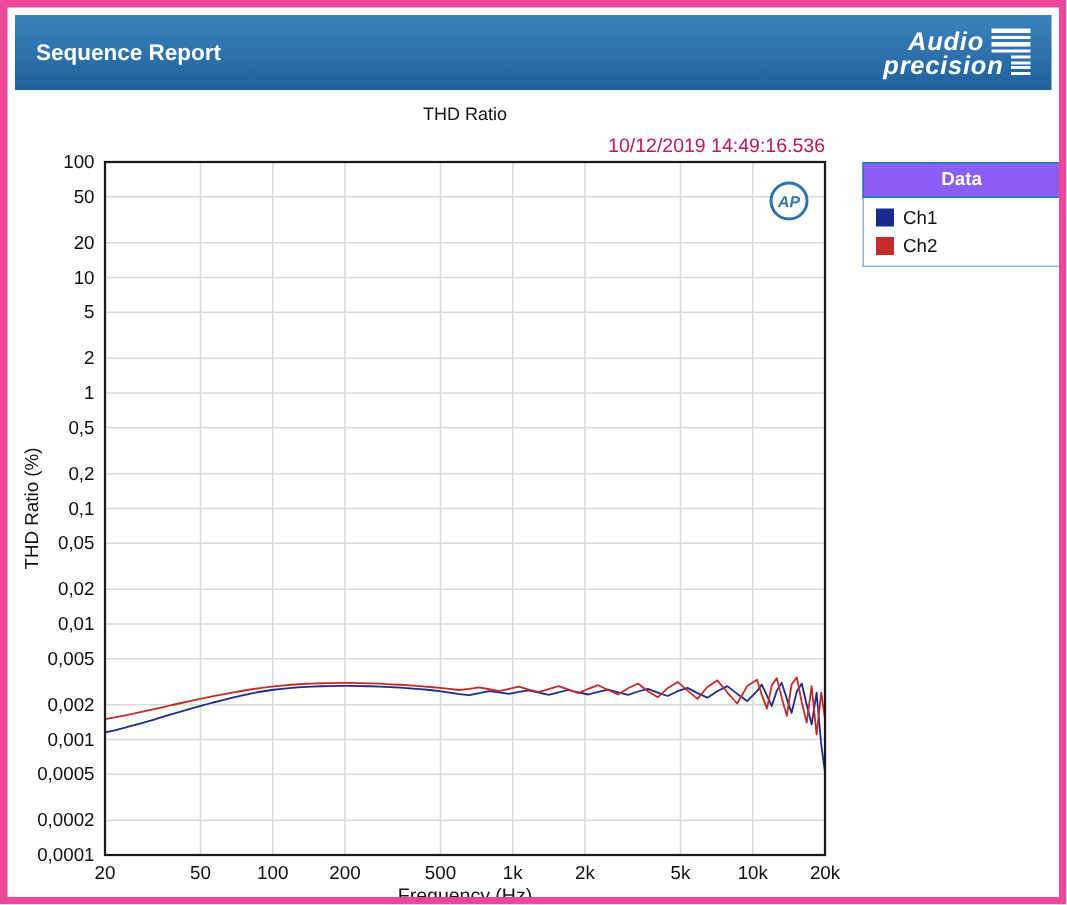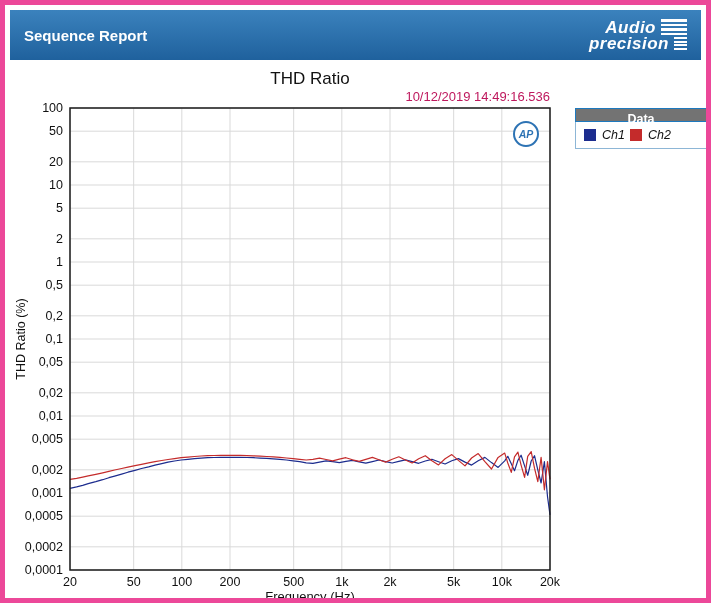--- a/index.html
+++ b/index.html
@@ -42,21 +42,21 @@
   .bars { display: inline-flex; flex-direction: column; margin-left: 5px; }
   .bars i { display: block; height: 2.5px; background: #ffffff; margin: 1px 0; }
   .bars.big i { width: 26px; }
   .bars.small i { width: 13px; height: 2px; margin: 0.8px 0; }
   .logo-row.second { margin-top: -1px; }
 
   .chart-title {
     position: absolute;
     left: 65px; top: 64px; width: 480px;
     text-align: center;
-    font-size: 17px;
+    font-size: 12px;
     color: #111111;
   }
   .timestamp {
     position: absolute;
     left: 65px; top: 84px; width: 480px;
     text-align: right;
     font-size: 13px;
     color: #be185d;
   }
   .chart-svg {
@@ -86,38 +86,37 @@
     left: 506px; top: 114px;
     width: 30px; height: 30px;
   }
 
   .legend {
     position: absolute;
     left: 570px; top: 103px;
     width: 132px;
   }
   .legend-header {
-    height: 14px;
+    height: 24px;
     line-height: 20px;
-    background: #737373;
+    background: #8b5cf6;
     color: #ffffff;
     font-weight: bold;
     font-size: 12.5px;
     text-align: center;
     border: 1px solid #1d79be;
   }
   .legend-body {
     border: 1px solid #8db6d6;
     border-top: none;
     background: #ffffff;
     padding: 6px 8px;
     display: flex;
-    flex-direction: row;
+    flex-direction: column;
     gap: 5px;
-    font-style: italic;
   }
   .legend-row {
     display: flex;
     align-items: center;
     gap: 6px;
     font-size: 12.5px;
     color: #111111;
   }
   .swatch {
     width: 12px; height: 12px;

